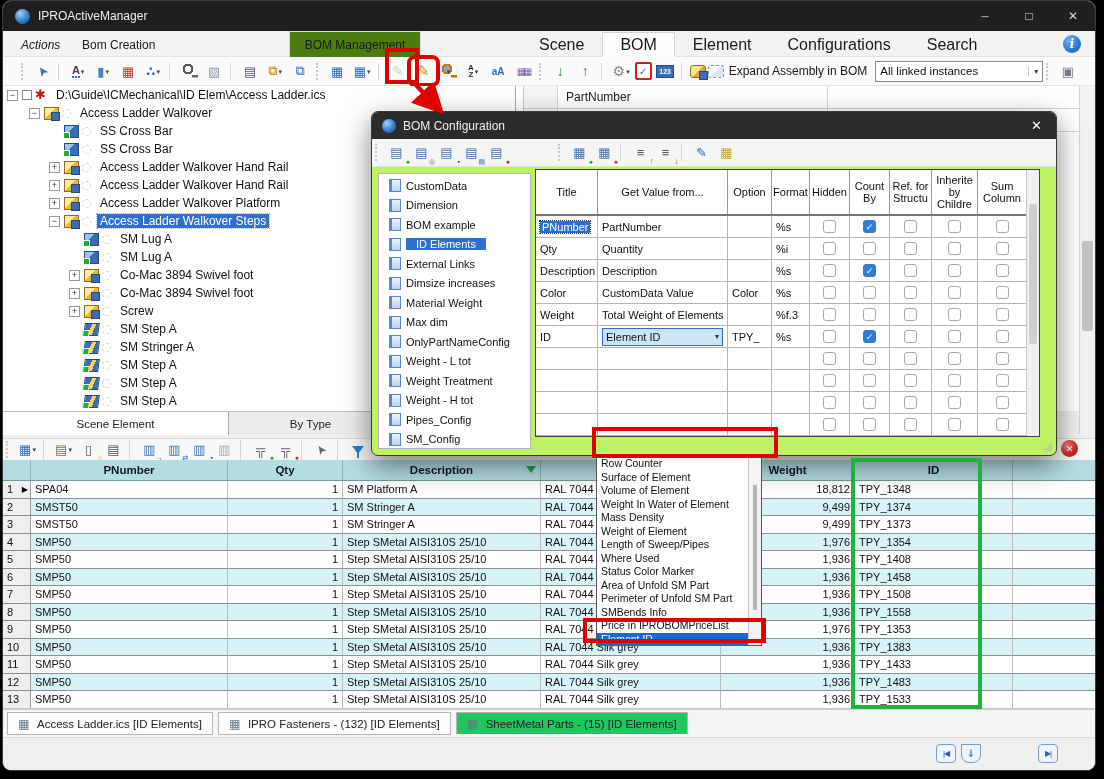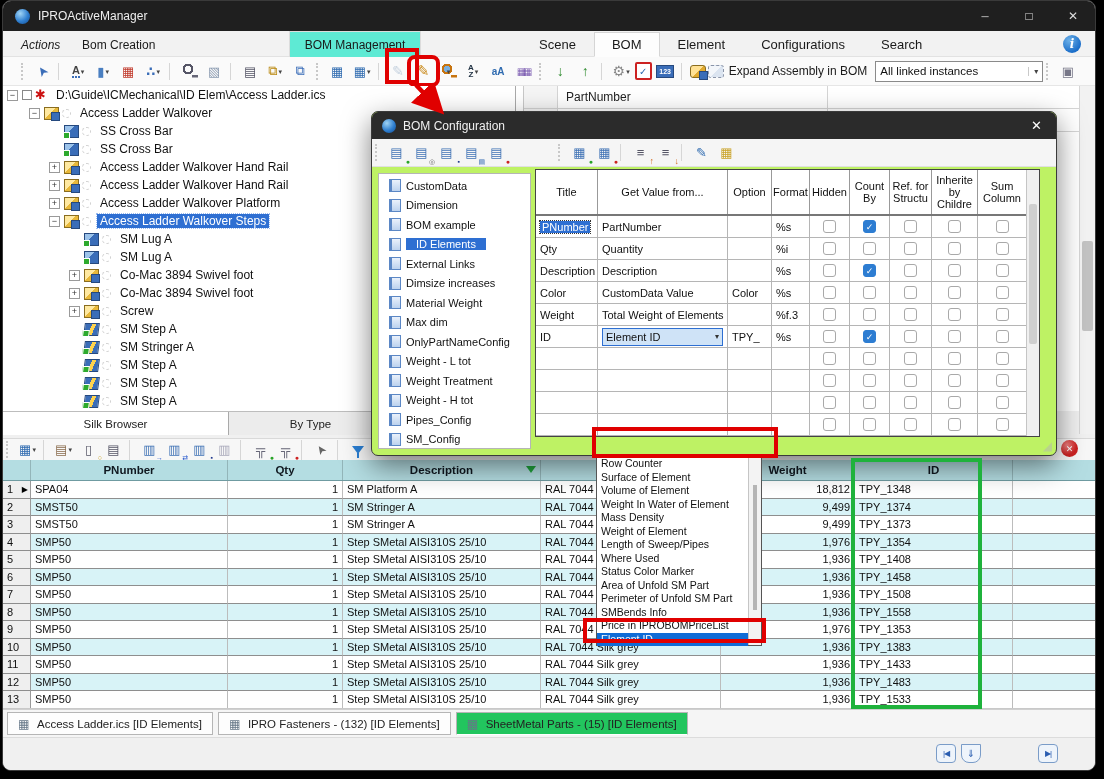--- a/index.html
+++ b/index.html
@@ -15,23 +15,23 @@
   .wc::before { content:""; }
   .wc.min::before { content:"─"; font-size:10px; }
   .wc.max::before { content:"□"; font-size:12px; }
   .wc.cls::before { content:"✕"; font-size:12px; }
 
   
   .menubar { position:absolute; left:0; top:30px; right:0; height:26px; background:#f2f2f2; border-bottom:1px solid #e2e2e2; }
   .menu-item { position:absolute; top:3px; font-size:12px; color:#1a1a1a; padding:4px 10px; }
   .menu-actions { left:8px;font-style:italic; }
   .menu-bomcreation { left:69px; }
-  .ribbon-tab { position:absolute; left:286px; top:0; width:132px; height:26px; background:#5eead4; border:1px solid #dcdcdc; border-bottom:none; font-size:12px; display:flex; align-items:center; justify-content:center; color:#1a1a1a; }
+  .ribbon-tab { position:absolute; left:286px; top:0; width:132px; height:26px; background:#4d7c0f; border:1px solid #dcdcdc; border-bottom:none; font-size:12px; display:flex; align-items:center; justify-content:center; color:#1a1a1a; }
   .rtabs { position:absolute; left:518px; top:1px; height:25px; display:flex; }
-  .rtabs .tab { padding:0 17px; font-size:13px; color:#1a1a1a; display:flex; align-items:center; border:1px solid transparent; }
+  .rtabs .tab { padding:0 17px; font-size:16px; color:#1a1a1a; display:flex; align-items:center; border:1px solid transparent; }
   .rtabs .tab.active { background:#fdfdfd; border:1px solid #d5d5d5; border-bottom-color:#fdfdfd; }
   .info-btn { position:absolute; right:14px; top:4px; width:18px; height:18px; border-radius:50%; background:radial-gradient(circle at 35% 30%, #6db1e8, #1b6ec9 70%); color:#fff; font-family:"DejaVu Serif",serif; font-style:italic; font-weight:bold; font-size:12px; display:flex; align-items:center; justify-content:center; }
 
   
   .toolbar-row { position:absolute; left:0; top:56px; right:0; height:29px; background:#fafafa; border-bottom:1px solid #e6e6e6; display:flex; align-items:center;justify-content:center; }
   .tbgroup { display:flex; align-items:center; height:100%; }
   .grip { width:5px; height:17px; border-left:2px dotted #c8c8c8; margin:0 4px 0 3px; flex:none; }
   .tbi { display:inline-flex; align-items:center; justify-content:center; width:23px; height:22px; margin:0 1px; border-radius:3px; position:relative; flex:none; font-size:13px; }
   .tbi::after { position:absolute; right:-2px; bottom:-1px; font-size:7px; line-height:7px; }
   .tbi.sep { width:5px; height:17px; border-left:1px solid #d6d6d6; border-radius:0; margin:0 3px; }
@@ -505,21 +505,21 @@
       </div>
     </div>
     <div class="main-vscroll">
         <div class="thumb"></div>
       </div>
   </div>
 
   <div class="left-tabs">
   <div class="tab active">
 
-    <span class="tab-label">Silk Browser</span>
+    <span class="tab-label">Scene Element</span>
   </div>
 
   <div class="tab">
 
     <span class="tab-label">By Type</span>
   </div>
 
   <div class="tab">
 
     <span class="tab-label">Included in BO</span>

